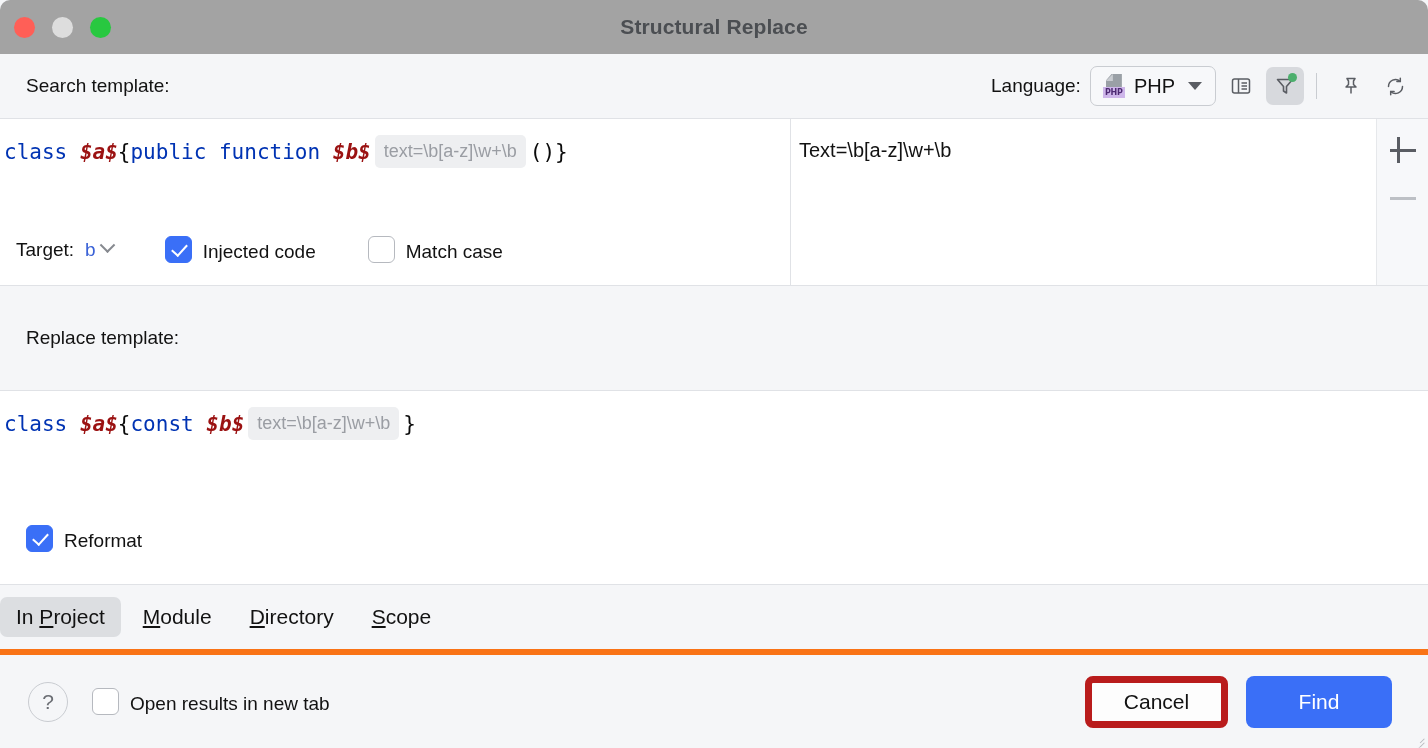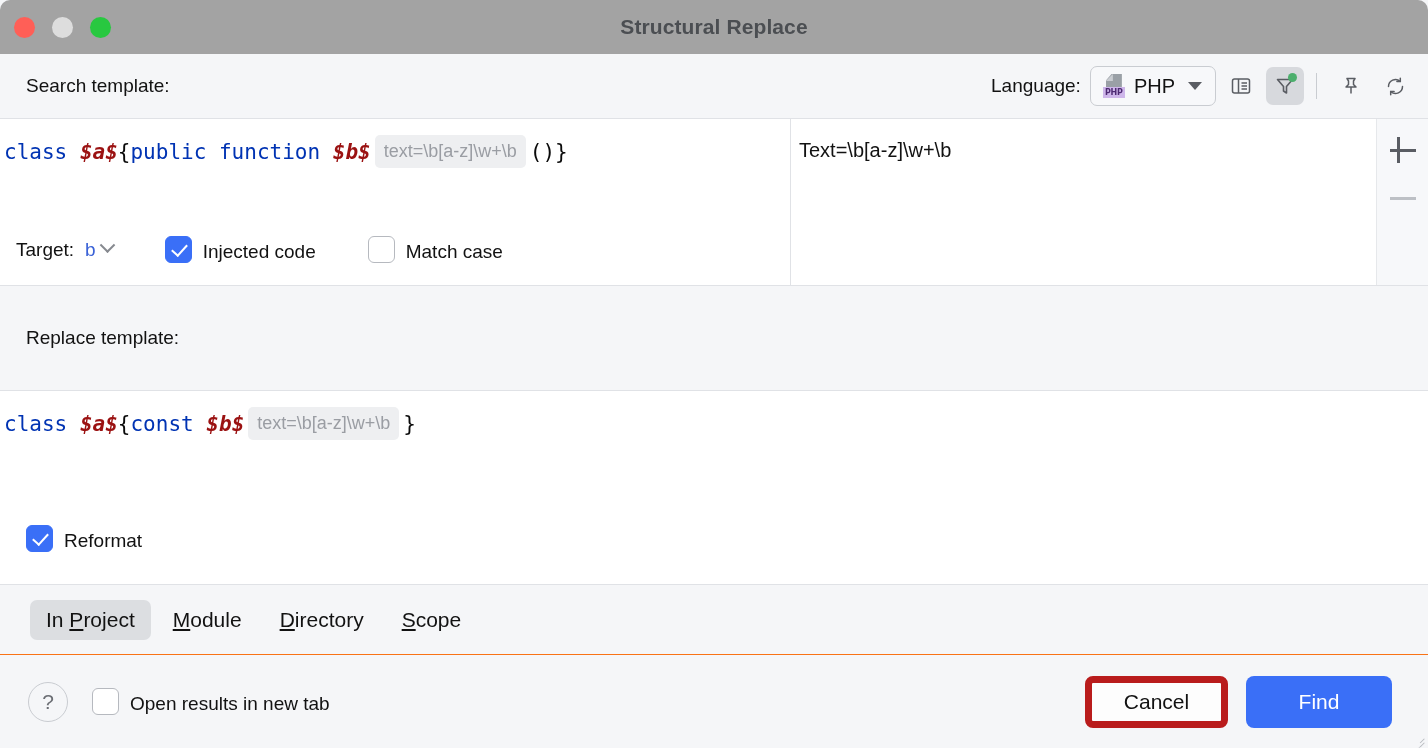--- a/index.html
+++ b/index.html
@@ -314,24 +314,24 @@
   .reformat-row {
     margin-top: auto;
     padding: 0 12px 32px 26px;
   }
 
   
   .scope-bar {
     flex: 0 0 71px;
     background: #f5f6f8;
     border-top: 1px solid #e0e2e6;
-    border-bottom: 1px solid #f97316;
-    display: flex;
-    align-items: center;
-    padding-left: 30px;
+    border-bottom: 6px solid #f97316;
+    display: flex;
+    align-items: center;
+    padding-left: 0;
     gap: 6px;
   }
   .scope-tab {
     font-size: 21px;
     color: #121212;
     padding: 8px 16px;
     border-radius: 7px;
     cursor: pointer;
   }
   .scope-tab.selected { background: #dcdee1; }

